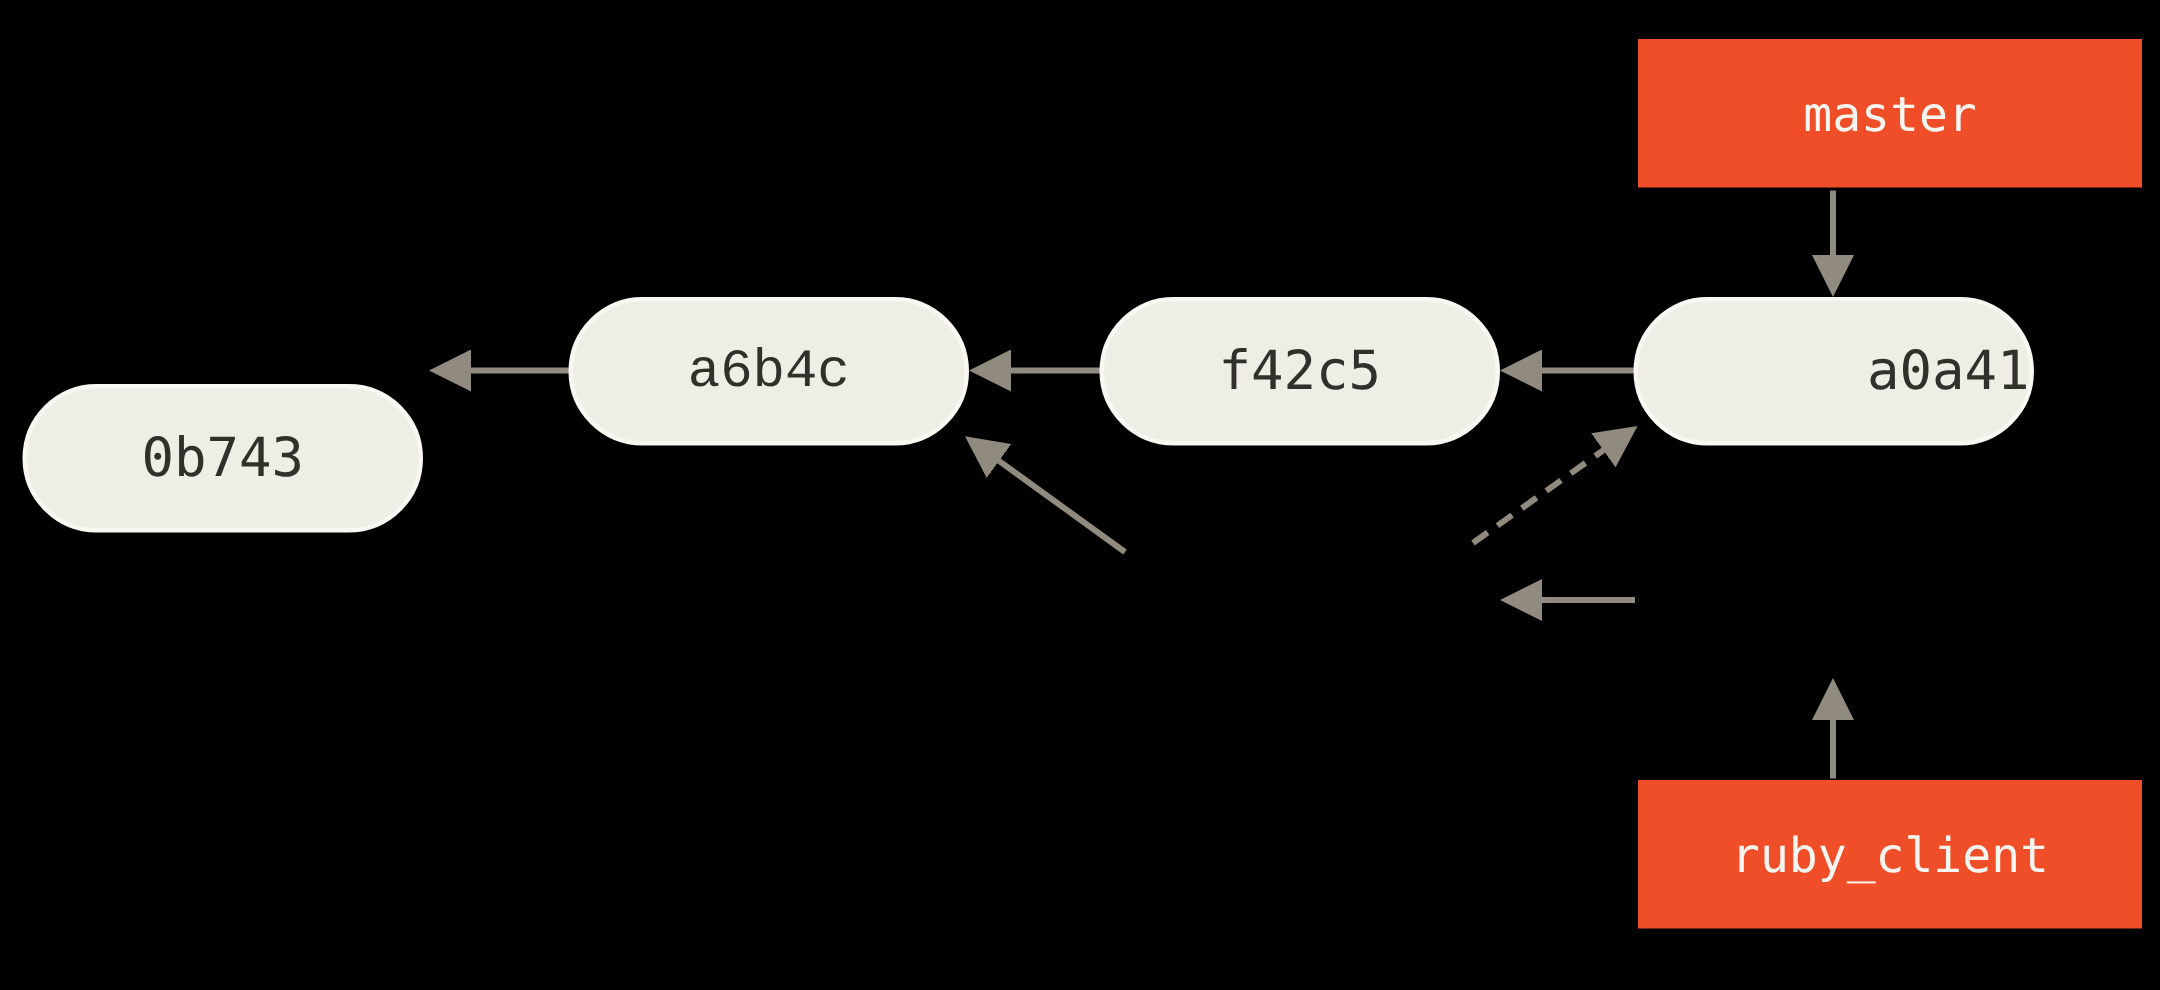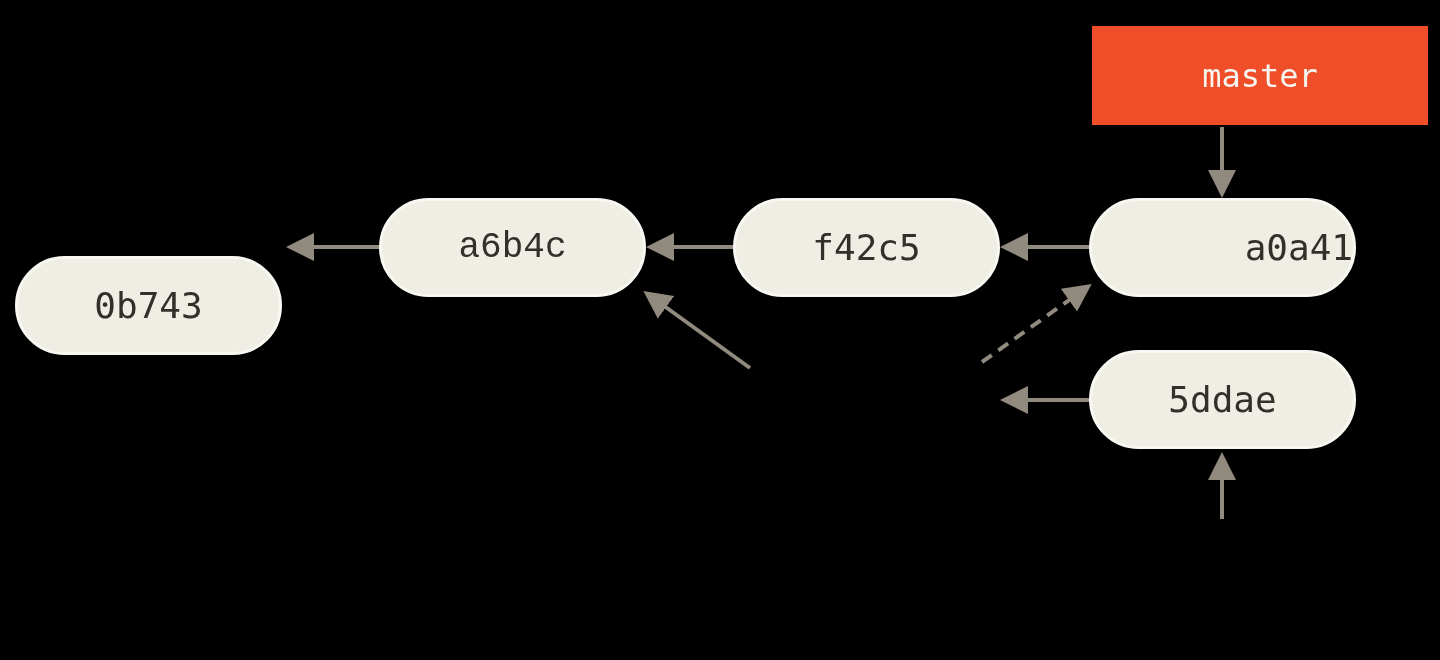--- a/index.html
+++ b/index.html
@@ -86,21 +86,21 @@
   </div>
   <div class="commit c-a6b4c">
     <span>a6b4c</span>
   </div>
   <div class="commit c-f42c5">
     <span>f42c5</span>
   </div>
   <div class="commit c-a0a41">
     <span>a0a41</span>
   </div>
-  <div class="commit c-5ddae">
-    <span>5ddae</span>
-  </div>
 
   <div class="branch b-master">
     <span>master</span>
+  </div>
+  <div class="branch b-ruby">
+    <span>ruby_client</span>
   </div>
 
 </div>
 
 </body></html>

